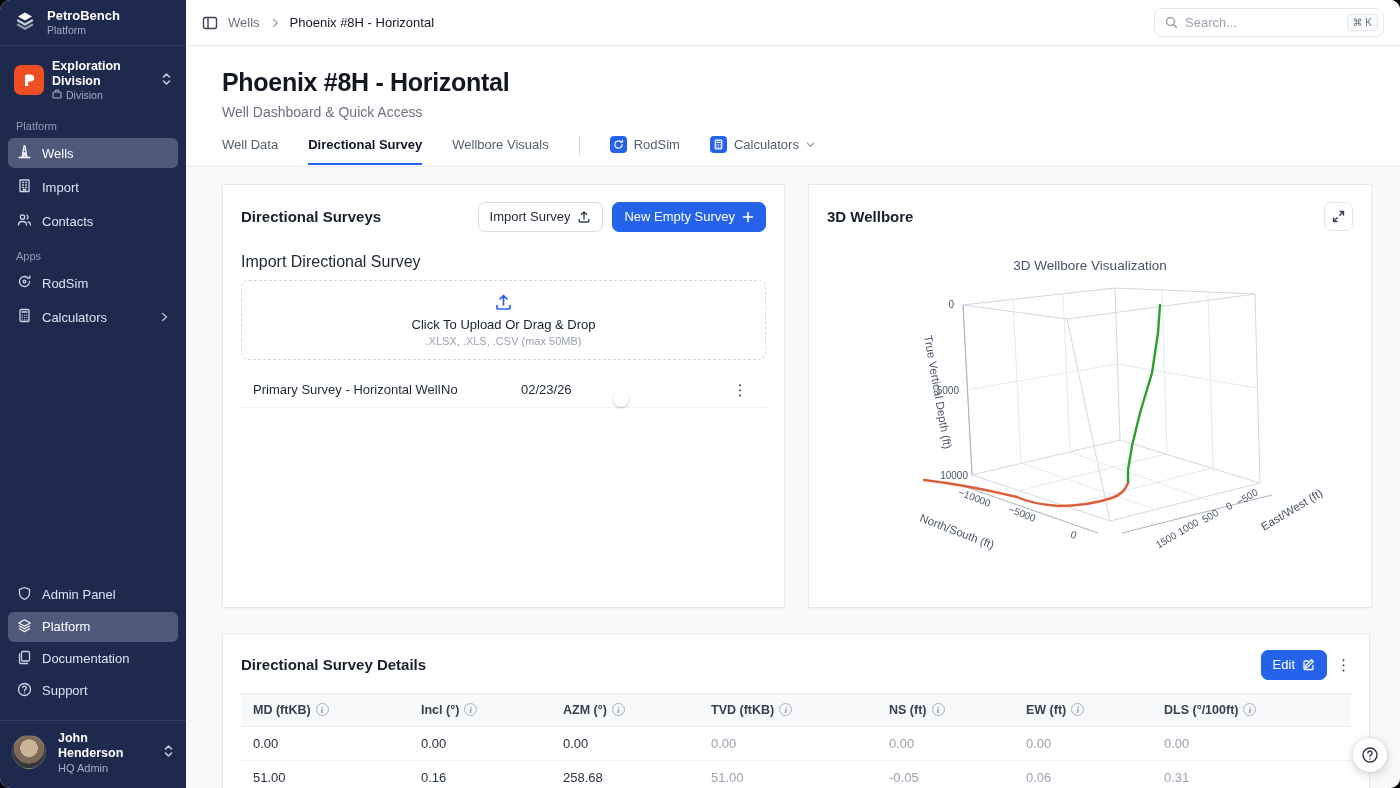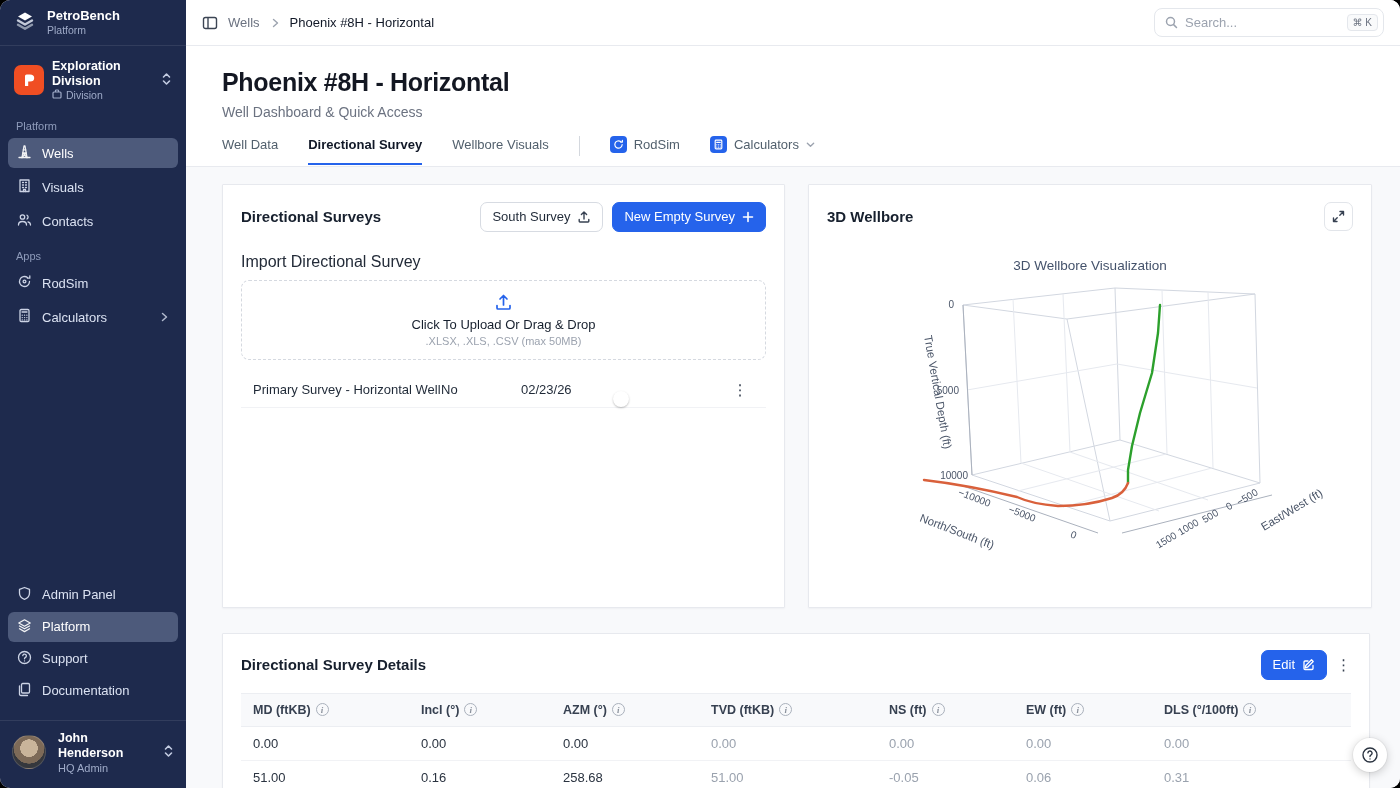--- a/index.html
+++ b/index.html
@@ -150,21 +150,21 @@
       </span>
       <span>Wells</span>
     </div>
     <div class="sb-item">
       <span>
         <svg width="15" height="15" viewBox="0 0 15 15" fill="none" stroke="currentColor" stroke-width="1.3" stroke-linecap="round" stroke-linejoin="round">
             <rect x="3" y="2" width="9" height="11.5"></rect>
             <path d="M5.5 4.5h1M8.5 4.5h1M5.5 7h1M8.5 7h1M5.5 9.5h1M8.5 9.5h1M6.5 13.5v-2h2v2"></path>
           </svg>
       </span>
-      <span>Visuals</span>
+      <span>Import</span>
     </div>
     <div class="sb-item">
       <span>
         <svg width="15" height="15" viewBox="0 0 15 15" fill="none" stroke="currentColor" stroke-width="1.3" stroke-linecap="round" stroke-linejoin="round">
             <circle cx="5.5" cy="5" r="2.2"></circle>
             <path d="M1.5 13 q0-3.5 4-3.5 t4 3.5"></path>
             <path d="M10 3.2 a2.2 2.2 0 0 1 0 3.8 M11 9.8 q2.5.6 2.5 3.2"></path>
           </svg>
       </span>
       <span>Contacts</span>
@@ -213,35 +213,35 @@
               <path d="M7.5 1.8 L13.2 5 L7.5 8.2 L1.8 5 Z"></path>
               <path d="M2.5 8 L7.5 10.8 L12.5 8"></path>
               <path d="M2.5 10.8 L7.5 13.6 L12.5 10.8"></path>
             </svg>
         </span>
         <span>Platform</span>
       </div>
       <div class="sb-item">
         <span>
           <svg width="15" height="15" viewBox="0 0 15 15" fill="none" stroke="currentColor" stroke-width="1.3" stroke-linecap="round" stroke-linejoin="round">
+              <rect x="4.5" y="1.5" width="8" height="9.5" rx="1.2"></rect>
+              <path d="M10.5 13.5 H4 q-1.5 0-1.5-1.5 V4"></path>
+            </svg>
+        </span>
+        <span>Documentation</span>
+      </div>
+      <div class="sb-item">
+        <span>
+          <svg width="15" height="15" viewBox="0 0 15 15" fill="none" stroke="currentColor" stroke-width="1.3" stroke-linecap="round" stroke-linejoin="round">
               <circle cx="7.5" cy="7.5" r="6"></circle>
               <path d="M5.8 5.6 a1.8 1.8 0 1 1 2.4 2 c-.6.3-.7.6-.7 1.2"></path>
               <path d="M7.5 10.9h.01"></path>
             </svg>
         </span>
         <span>Support</span>
-      </div>
-      <div class="sb-item">
-        <span>
-          <svg width="15" height="15" viewBox="0 0 15 15" fill="none" stroke="currentColor" stroke-width="1.3" stroke-linecap="round" stroke-linejoin="round">
-              <rect x="4.5" y="1.5" width="8" height="9.5" rx="1.2"></rect>
-              <path d="M10.5 13.5 H4 q-1.5 0-1.5-1.5 V4"></path>
-            </svg>
-        </span>
-        <span>Documentation</span>
       </div>
 
       <div class="sb-user">
         <span class="avatar"></span>
         <div>
           <div class="sb-user-name">John Henderson</div>
           <div class="sb-user-role">HQ Admin</div>
         </div>
         <span class="selector-icon">
           <svg width="11" height="14" viewBox="0 0 11 14" fill="none" stroke="currentColor" stroke-width="1.6" stroke-linecap="round" stroke-linejoin="round">
@@ -323,21 +323,21 @@
     </div>
 
     <div class="content">
       <div class="cards-row">
 
         <div class="card surveys-card card-pad">
           <div class="card-head">
             <div class="card-title">Directional Surveys</div>
             <div class="head-actions">
               <div class="btn btn-outline">
-                <span>South Survey</span>
+                <span>Import Survey</span>
                 <span style="display:flex;">
                   <svg width="14" height="14" viewBox="0 0 14 14" fill="none" stroke="#374151" stroke-width="1.4" stroke-linecap="round" stroke-linejoin="round">
                       <path d="M7 9 V2.2 M4.4 4.6 L7 2 L9.6 4.6"></path>
                       <path d="M2.2 9.5 v1.8 q0 .7.7.7 h8.2 q.7 0 .7-.7 V9.5"></path>
                     </svg>
                 </span>
               </div>
               <div class="btn btn-primary">
                 <span>New Empty Survey</span>
                 <span style="display:flex;">

